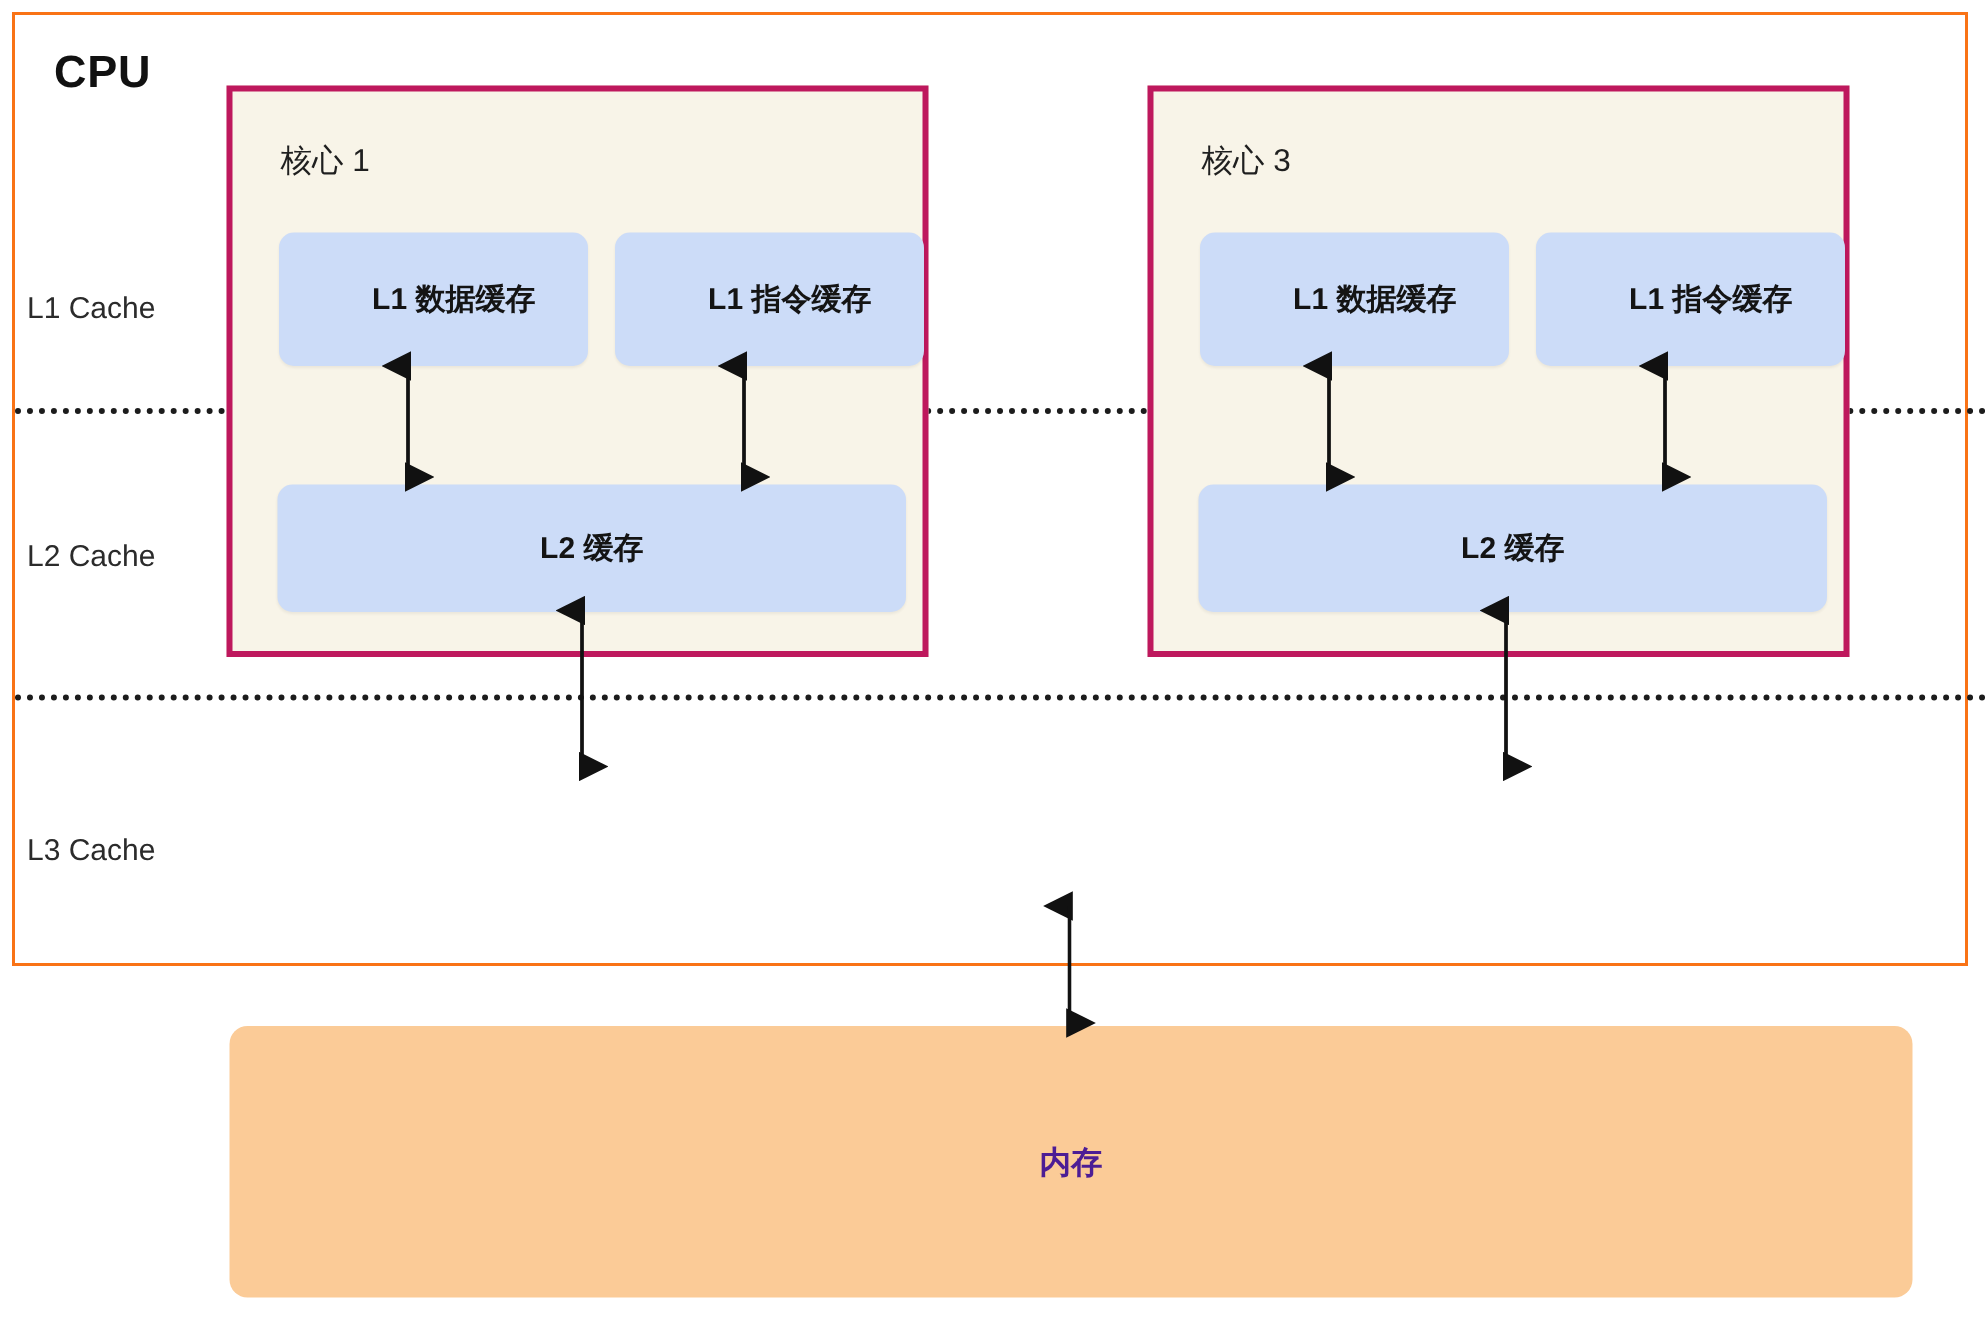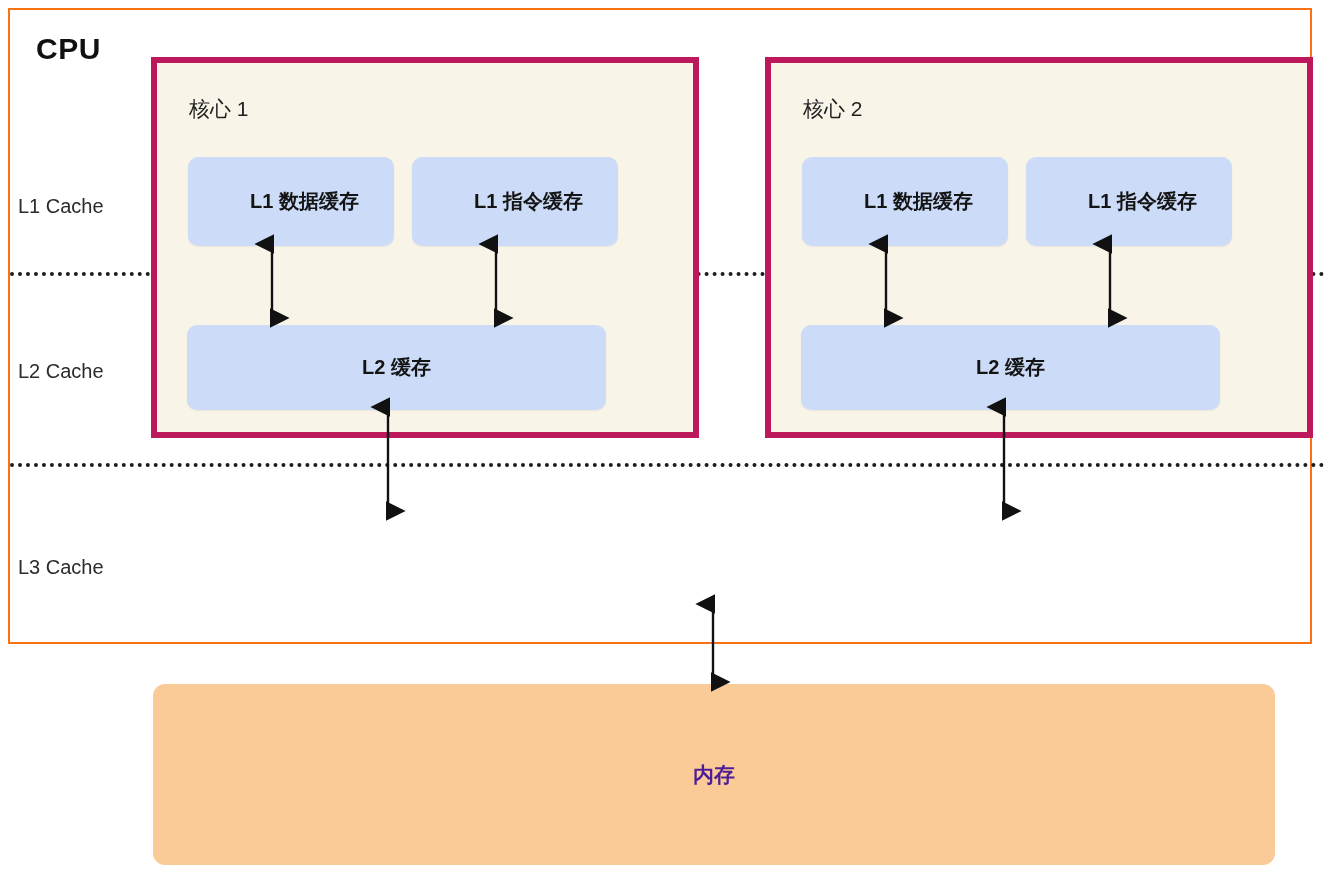--- a/index.html
+++ b/index.html
@@ -60,24 +60,24 @@
     height: 0;
     border-top: 4px dotted #1c1c1c;
   }
   #sep-1 { top: 272px; }
   #sep-2 { top: 463px; }
 
   
   .core-box {
     position: absolute;
     top: 57px;
-    width: 548px;
+    width: 468px;
     height: 381px;
     box-sizing: border-box;
-    border: 6px solid #be185d;
+    border: 4px solid #be185d;
     background: #f8f4e8;
   }
   #core-1 { left: 151px; }
   #core-2 { left: 765px; }
   .core-title {
     position: absolute;
     left: 32px;
     top: 32px;
     font-size: 21px;
     color: #1f1f1f;
@@ -167,21 +167,21 @@
     <div class="core-title">核心 1</div>
 
     <div class="cache-blue l1-block l1-data">L1 数据缓存</div>
 
     <div class="cache-blue l1-block l1-inst">L1 指令缓存</div>
 
     <div class="cache-blue l2-block">L2 缓存</div>
   </div>
 
   <div class="core-box" id="core-2">
-    <div class="core-title">核心 2</div>
+    <div class="core-title">核心 3</div>
 
     <div class="cache-blue l1-block l1-data">L1 数据缓存</div>
 
     <div class="cache-blue l1-block l1-inst">L1 指令缓存</div>
 
     <div class="cache-blue l2-block">L2 缓存</div>
   </div>
 
 
   <div id="memory-block">内存</div>

